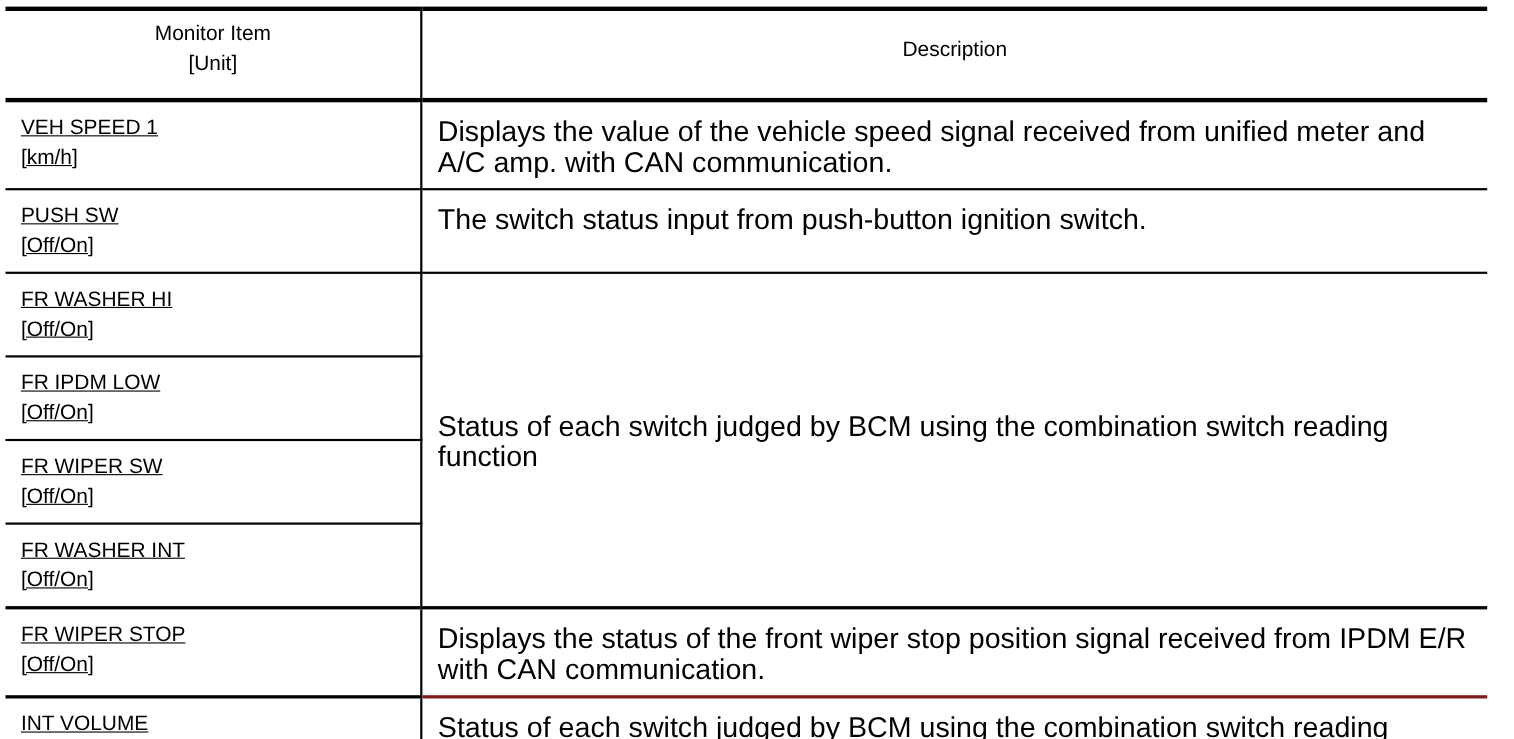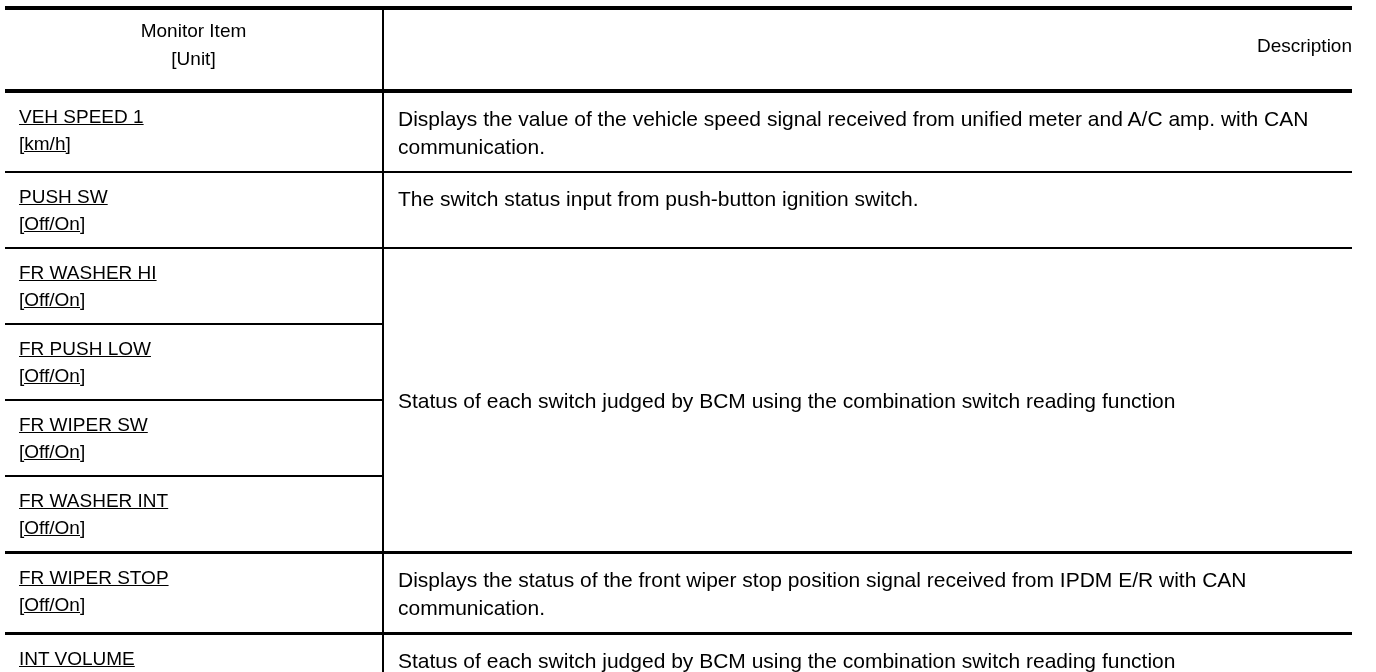--- a/index.html
+++ b/index.html
@@ -74,25 +74,25 @@
   td.item-cell.thickline {
     border-bottom: 3px solid #000;
   }
   td.item-cell.lastrow {
     border-bottom: 4px solid #000;
   }
 
   td.desc-cell {
     border-bottom: 2px solid #000;
     padding: 12px 16px 10px 14px;
-    font-size: 21px;
+    font-size: 26px;
     line-height: 28px;
   }
   td.desc-cell.thickline {
-    border-bottom: 3px solid #000000;
+    border-bottom: 3px solid #7f1d1d;
     margin-top: 48px;
   }
   td.desc-cell.lastrow {
     border-bottom: 4px solid #000;
   }
   td.desc-cell.merged {
     vertical-align: middle;
     border-bottom: 3px solid #000;
   }
 
@@ -119,21 +119,21 @@
       <col class="c-desc">
     </colgroup>
 
     <thead>
       <tr class="hdr-row">
         <th class="item-head">
           <span class="item-name">Monitor Item</span>
           <span class="unit">[Unit]</span>
         </th>
         <th>
-          <span class="hdr-desc-inner" style="display:block;text-align:right;">Description</span>
+          <span class="hdr-desc-inner" style="display:block;">Description</span>
         </th>
       </tr>
     </thead>
 
     <tbody>
 
       <tr>
         <td class="item-cell">
           <span class="item-name">VEH SPEED 1</span>
           <span class="unit">[km/h]</span>
@@ -158,21 +158,21 @@
           <span class="item-name">FR WASHER HI</span>
           <span class="unit">[Off/On]</span>
         </td>
         <td class="desc-cell merged" rowspan="4">
           <span class="desc-text">Status of each switch judged by BCM using the combination switch reading function</span>
         </td>
       </tr>
 
       <tr>
         <td class="item-cell">
-          <span class="item-name">FR PUSH LOW</span>
+          <span class="item-name">FR IPDM LOW</span>
           <span class="unit">[Off/On]</span>
         </td>
       </tr>
 
       <tr>
         <td class="item-cell">
           <span class="item-name">FR WIPER SW</span>
           <span class="unit">[Off/On]</span>
         </td>
       </tr>

